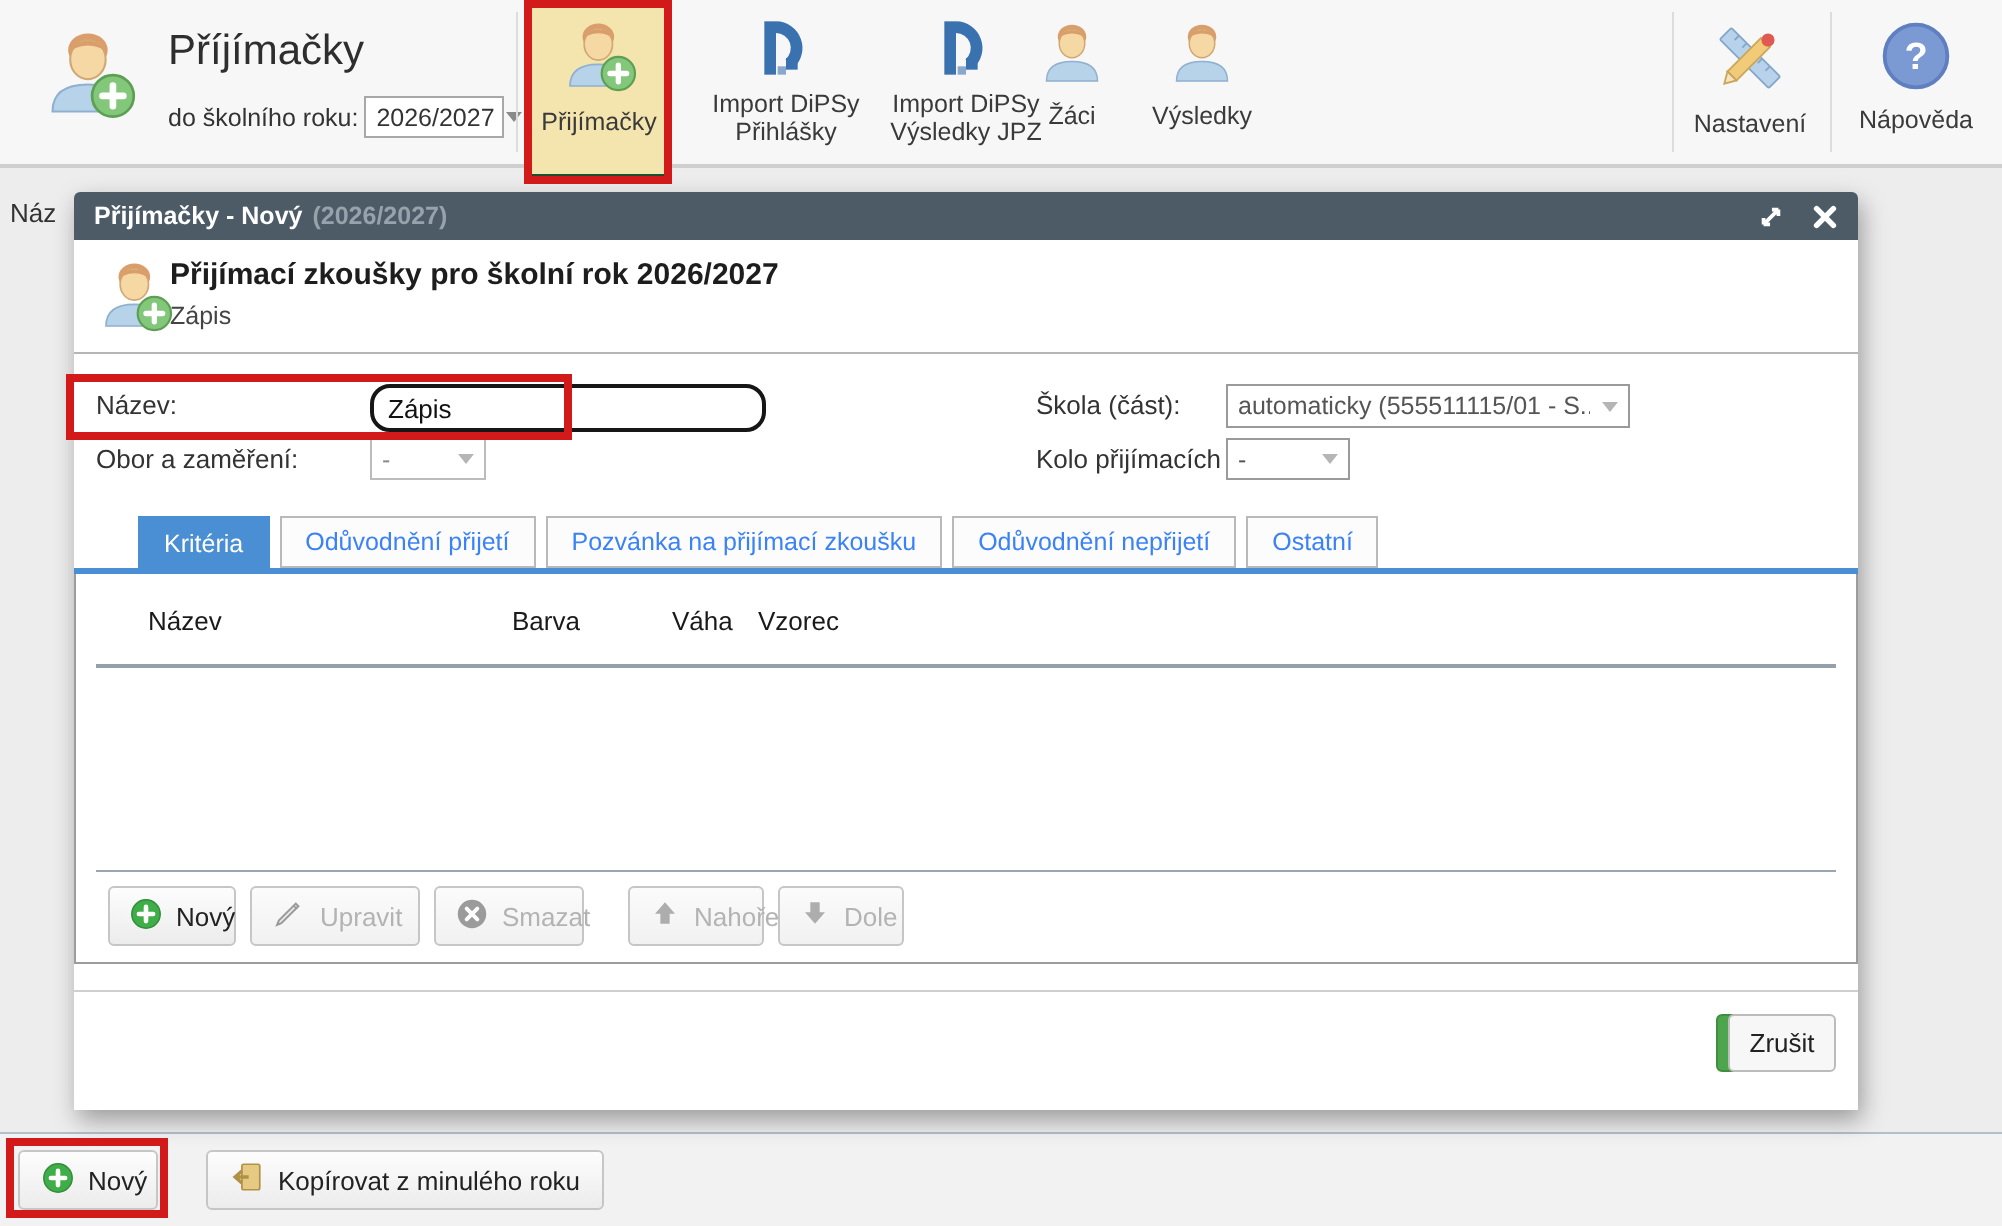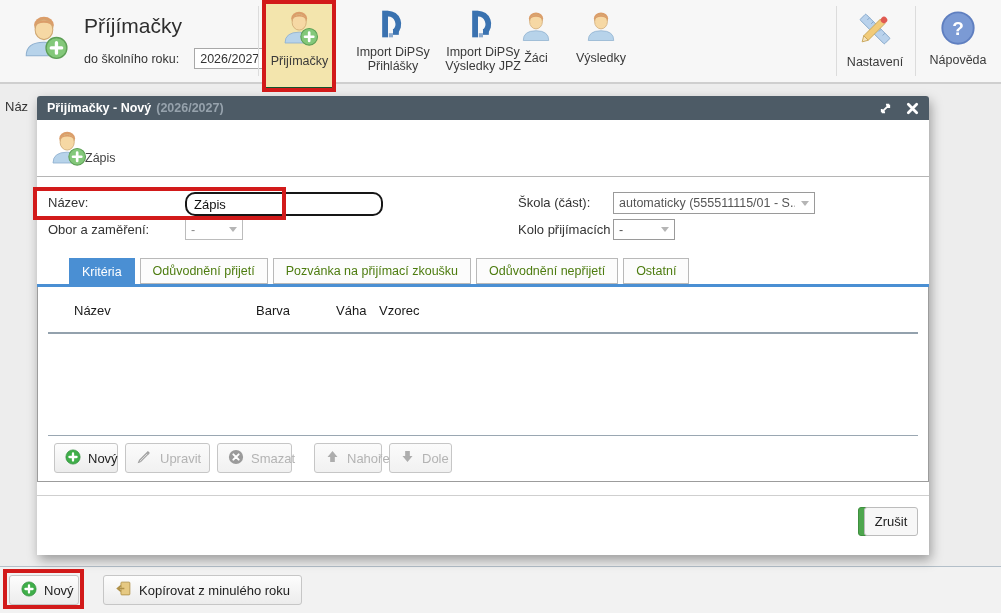--- a/index.html
+++ b/index.html
@@ -6,21 +6,21 @@
   body { background:#dcdcdc; font-family:"Liberation Sans", sans-serif; }
   .screen { position:relative; width:1001px; height:613px; background:#ededed; overflow:hidden;
             font-family:"Liberation Sans", sans-serif; }
 
   
   .toolbar { position:absolute; left:0; top:0; width:1001px; height:84px;
              background:#f7f7f7; border-bottom:2px solid #cfcfcf; z-index:2; }
   .tb-main-icon { position:absolute; left:20px; top:12px; }
   .tb-title { position:absolute; left:84px; top:14px; font-size:21px; color:#2e2e2e; }
   .tb-year-row { position:absolute; left:84px; top:48px; font-size:12.5px; color:#333;
-                 display:flex; align-items:center; gap:15px; }
+                 display:flex; align-items:center; gap:3px; }
   .selectbox { display:inline-flex; align-items:center; justify-content:space-between;
                background:#fff; border:1px solid #a8a8a8; height:21px; padding:0 5px;
                font-size:12.5px; color:#333; }
   .caret { width:0; height:0; border-left:4px solid transparent; border-right:4px solid transparent;
            border-top:5px solid #8a8a8a; margin-left:6px; flex:none; }
   .caret.lite { border-top-color:#b5b5b5; }
   .tb-sep { position:absolute; top:6px; width:1px; height:70px; background:#dcdcdc; }
   .tb-btn { position:absolute; top:2px; height:80px; display:flex; flex-direction:column;
             align-items:center; padding-top:7px; font-size:12.5px; color:#3a3a3a; cursor:pointer;
             text-align:center; line-height:14px; }
@@ -55,21 +55,21 @@
   .flabel { position:absolute; font-size:13px; color:#333; }
   .nazev-input { position:absolute; left:148px; top:96px; width:198px; height:24px;
                  border:2px solid #161616; border-radius:10px; padding:0 7px; font-size:13px;
                  color:#111; font-family:"Liberation Sans", sans-serif; outline:none; background:#fff; }
   .fselect { position:absolute; }
   .fselect .selectbox { width:100%; height:100%; border-color:#9a9a9a; color:#555; }
   .fselect.dim .selectbox { border-color:#bcbcbc; color:#888; }
   .ellip { white-space:nowrap; overflow:hidden; text-overflow:clip; }
 
   .tabs { position:absolute; left:0; top:162px; height:26px; display:flex; gap:5px;padding-left:32px; }
-  .tab { padding:0 12px; line-height:24px; font-size:12.5px; color:#4d7c0f; background:#fcfcfc;
+  .tab { padding:0 12px; line-height:24px; font-size:12.5px; color:#3b82f6; background:#fcfcfc;
          border:1px solid #b9b9b9; cursor:pointer; white-space:nowrap; }
   .tab.active { background:#4a8fd3; border-color:#4a8fd3; color:#fff; line-height:26px; }
   .tabbar { position:absolute; left:0; top:188px; width:892px; height:3px; background:#4a8fd3; }
 
   .panel { position:absolute; left:0; top:191px; width:892px; height:195px; background:#fff;
            border:1px solid #9c9c9c; border-top:none; }
   .col-h { position:absolute; top:16px; font-size:13px; color:#1a1a1a; }
   .grid-line { position:absolute; left:10px; right:10px; background:#93a1ad; }
 
   .btn { position:absolute; height:30px; display:inline-flex; align-items:center; gap:7px;
@@ -291,20 +291,21 @@
           </svg>
       </span>
     </div>
 
     <div class="dlg-header">
       <span class="dlg-h-icon">
         <svg width="40" height="40">
             <use href="#sym-person-plus"></use>
           </svg>
       </span>
+      <div class="dlg-h-title">Přijímací zkoušky pro školní rok 2026/2027</div>
       <div class="dlg-h-sub">Zápis</div>
     </div>
 
     <span class="flabel" style="left:11px; top:99px">Název:</span>
     <input class="nazev-input" value="Zápis" style="">
 
     <span class="flabel" style="left:11px; top:126px">Obor a zaměření:</span>
     <span class="fselect dim" style="left:148px; top:123px; width:58px; height:21px">
       <span class="selectbox">
         <span>-</span>

